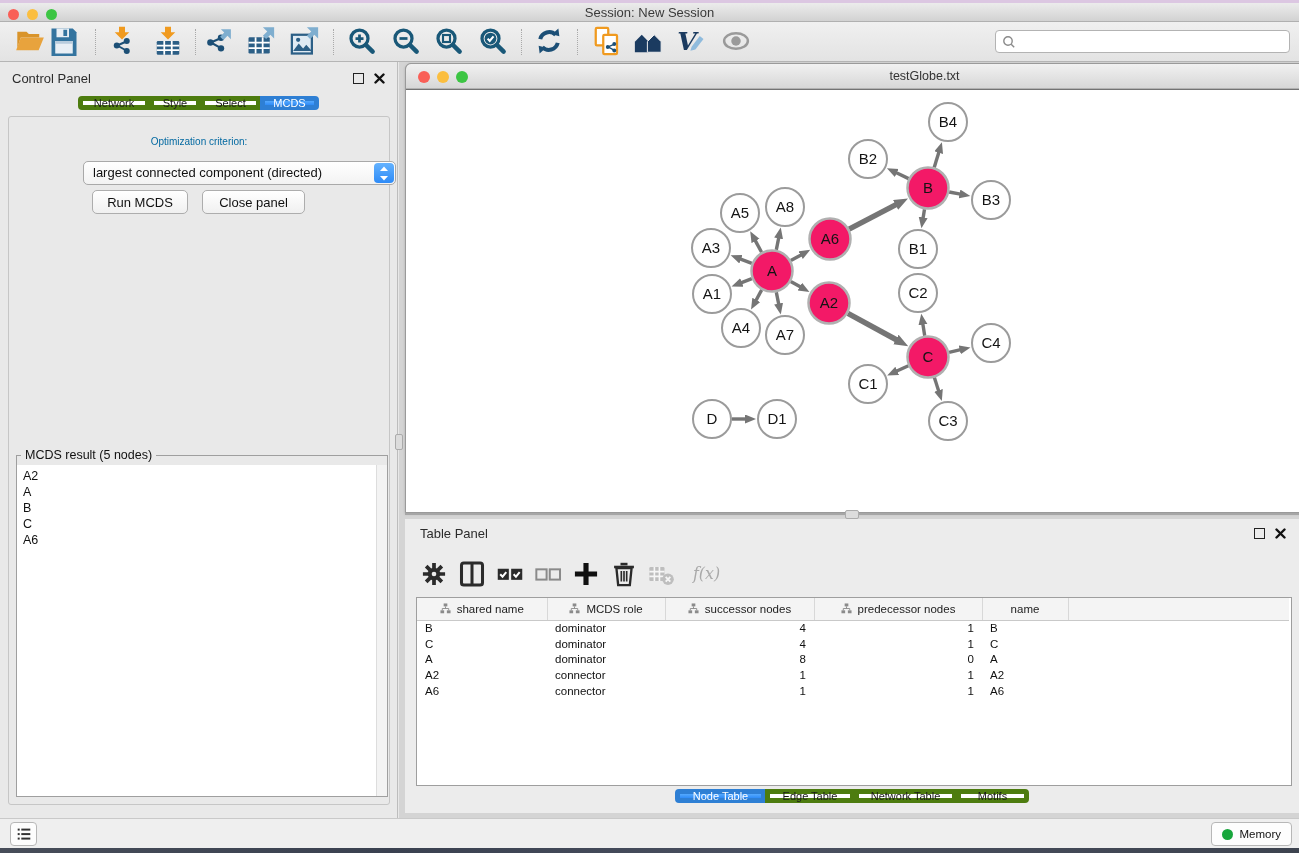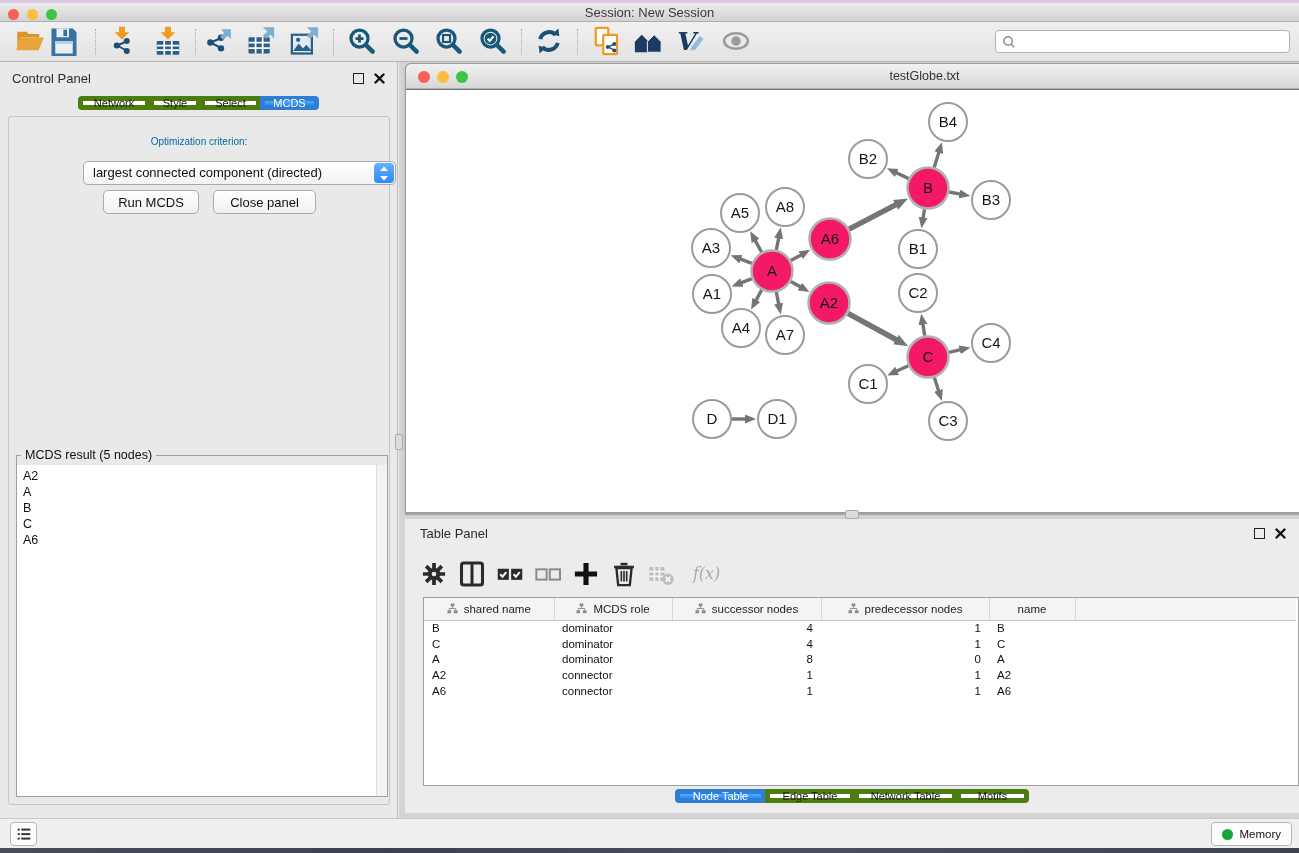--- a/index.html
+++ b/index.html
@@ -49,21 +49,21 @@
     border:1px solid #c6c6c6; border-radius:3px; }
   .opt-label { position:absolute; left:0; width:398px; top:74px; text-align:center; font-size:10px; color:#0369a1; }
   .combo { position:absolute; left:43px; top:99px; width:313px; height:24px;
     background:linear-gradient(#fff,#f3f3f3); border:1px solid #a9a9a9; border-radius:5px;margin-left:40px; }
   .combo .val { position:absolute; left:9px; top:0; line-height:22px; font-size:13px; color:#111; white-space:nowrap; }
   .combo .stepper { position:absolute; right:1px; top:1px; bottom:1px; width:20px; border-radius:4px;
     background:linear-gradient(#64b2fe,#2e8bf7); }
   .combo .stepper svg { position:absolute; left:4px; top:3px; width:12px; height:15px; }
   .btn { position:absolute; height:24px; background:linear-gradient(#fff,#f0f0f0);
     border:1px solid #adadad; border-radius:5px; font-size:13px; color:#111;
-    display:flex; align-items:center; justify-content:center; cursor:default;margin-left:11px; }
+    display:flex; align-items:center; justify-content:center; cursor:default; }
   .mcds-box { position:absolute; left:16px; top:393px; width:372px; height:342px;
     border:1px solid #9f9f9f; background:#e9e9e9; }
   .mcds-legend { position:absolute; top:-8px; left:4px; background:#e9e9e9; padding:0 4px;
     font-size:12.5px; color:#111; }
   .mcds-list { position:absolute; left:0; top:9px; right:0; bottom:0; background:#fff;
     padding:3px 0 0 6px; font-size:12.5px; color:#111; line-height:16px; }
   .mcds-scroll { position:absolute; right:0; top:9px; bottom:0; width:11px;
     background:#f3f3f3; border-left:1px solid #ddd; }
   
   .right-bg { position:absolute; left:399px; top:62px; width:900px; height:756px; background:#d4d4d4; }
@@ -87,21 +87,21 @@
   .h-splitter { position:absolute; left:405px; top:513px; width:894px; height:2px; background:#a6a6a6; }
   .h-grip { position:absolute; left:845px; top:510px; width:14px; height:9px;
     background:#dcdcdc; border:1px solid #ababab; border-radius:2px; }
   
   .table-panel { position:absolute; left:405px; top:519px; width:894px; height:294px; background:#ececec; }
   .tp-title { position:absolute; left:15px; top:7px; font-size:13px; color:#2c2c2c; }
   .tp-btns { position:absolute; right:13px; top:9px; display:flex; gap:10px; align-items:center; }
   .tp-toolbar { position:absolute; left:0; top:39px; right:0; height:32px; }
   .tp-toolbar .ticon { width:28px; height:28px; top:2px; }
   .tp-table-wrap { position:absolute; left:11px; top:78px; width:876px; height:189px;
-    background:#fff; border:1px solid #9e9e9e; overflow:hidden;margin-left:7px; }
+    background:#fff; border:1px solid #9e9e9e; overflow:hidden; }
   table.ntable { border-collapse:collapse; table-layout:fixed; width:872px; font-size:11.5px; color:#111; }
   table.ntable th { height:22px; background:#f4f4f4; border-bottom:1px solid #c9c9c9;
     border-right:1px solid #d8d8d8; font-weight:normal; font-size:11.5px; color:#222;
     text-align:center; white-space:nowrap; overflow:hidden; }
   table.ntable th:last-child { border-right:none; }
   table.ntable th .tree { display:inline-block; vertical-align:-1px; margin-right:6px; }
   table.ntable td { height:15.8px; padding:0 8px; white-space:nowrap; overflow:hidden; }
   td.al { text-align:left; } td.ar { text-align:right; padding-right:7px; }
   .tp-tabs { position:absolute; top:270px; left:50%; transform:translateX(-50%); display:flex; }
   

